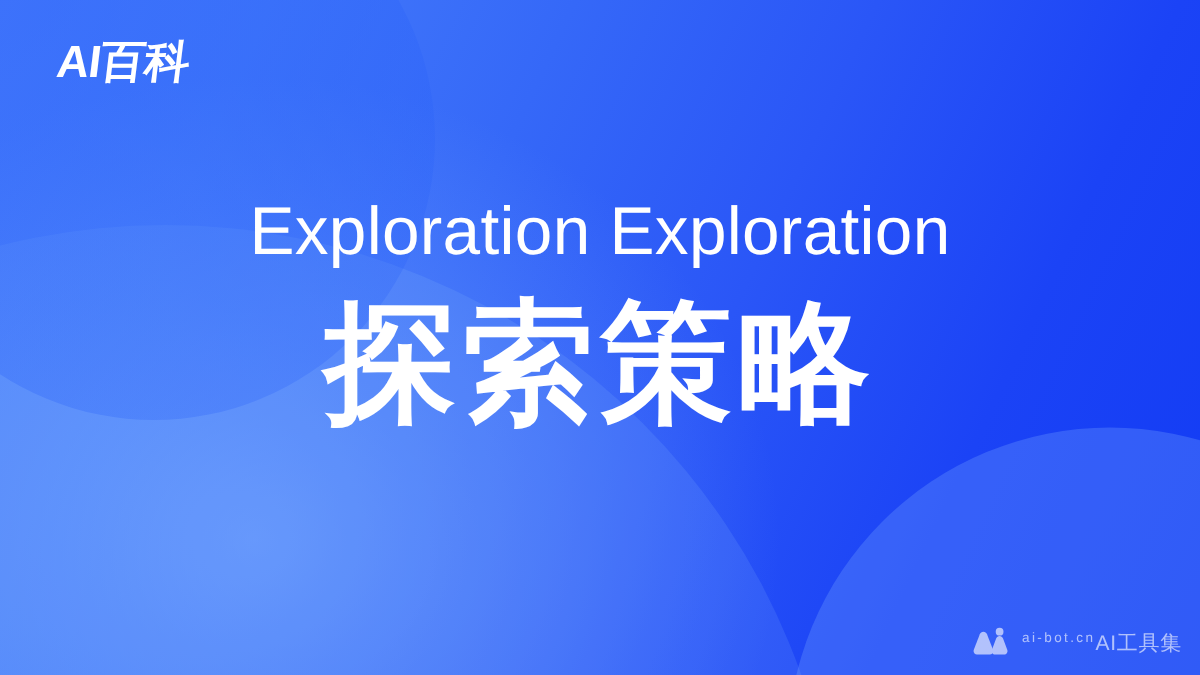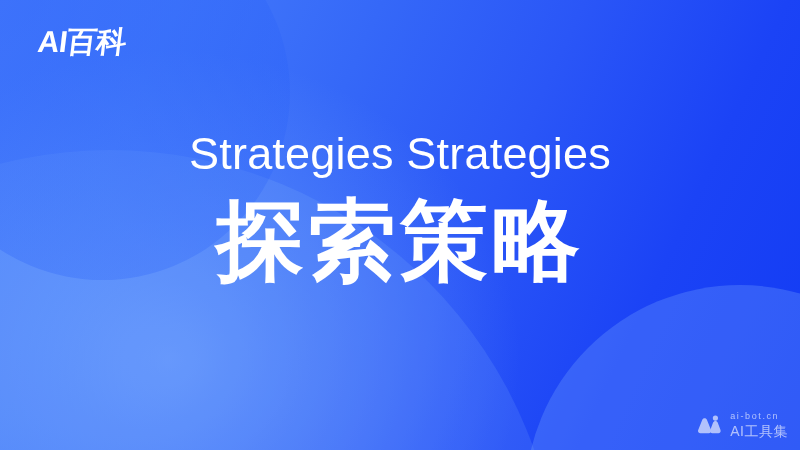--- a/index.html
+++ b/index.html
@@ -103,42 +103,41 @@
     white-space: nowrap;
   }
   #cover .title-cn {
     margin-top: 16px;
     color: #ffffff;
     font-size: 88px;
     font-weight: bold;
     letter-spacing: 4px;
     line-height: 1.05;
     white-space: nowrap;
-    font-family: Liberation Serif, serif;
   }
 
   
   #cover .watermark {
     position: absolute;
     right: 12px;
     bottom: 12px;
     display: flex;
     align-items: center;
     gap: 7px;
     opacity: 0.62;
   }
   #cover .watermark .wm-icon {
     display: block;
     width: 26px;
     height: 20px;
     flex: none;
   }
   #cover .watermark .wm-text {
     display: flex;
-    flex-direction: column;
+    flex-direction: row;
     line-height: 1;
   }
   #cover .watermark .wm-domain {
     color: #ffffff;
     font-size: 9px;
     letter-spacing: 1.6px;
     margin-bottom: 3px;
   }
   #cover .watermark .wm-brand {
     color: #ffffff;
@@ -153,21 +152,21 @@
 <div id="cover">
 
   <div class="wash-bl"></div>
   <div class="band"></div>
   <div class="circle-tl"></div>
   <div class="circle-br"></div>
 
   <div class="logo">AI百科</div>
 
   <div class="title-block">
-    <div class="title-en">Strategies Strategies</div>
+    <div class="title-en">Exploration Exploration</div>
     <div class="title-cn">探索策略</div>
   </div>
 
   <div class="watermark">
     <svg class="wm-icon" viewBox="0 0 26 20" aria-hidden="true">
       <path d="M7.6 3.2c1.1 0 2.0 0.7 2.4 1.7l4.0 10.2c0.6 1.6 -0.5 3.2 -2.1 3.2H3.3c-1.6 0 -2.7 -1.6 -2.1 -3.2L5.2 4.9C5.6 3.9 6.5 3.2 7.6 3.2z" fill="#ffffff"></path>
       <path d="M18.4 6.0c1.0 0 1.9 0.6 2.3 1.6l2.8 7.5c0.6 1.6 -0.5 3.2 -2.1 3.2h-6.0c-1.6 0 -2.7 -1.6 -2.1 -3.2l2.8 -7.5C16.5 6.6 17.4 6.0 18.4 6.0z" fill="#ffffff"></path>
       <circle cx="18.4" cy="3.1" r="2.6" fill="#ffffff"></circle>
     </svg>
     <div class="wm-text">

